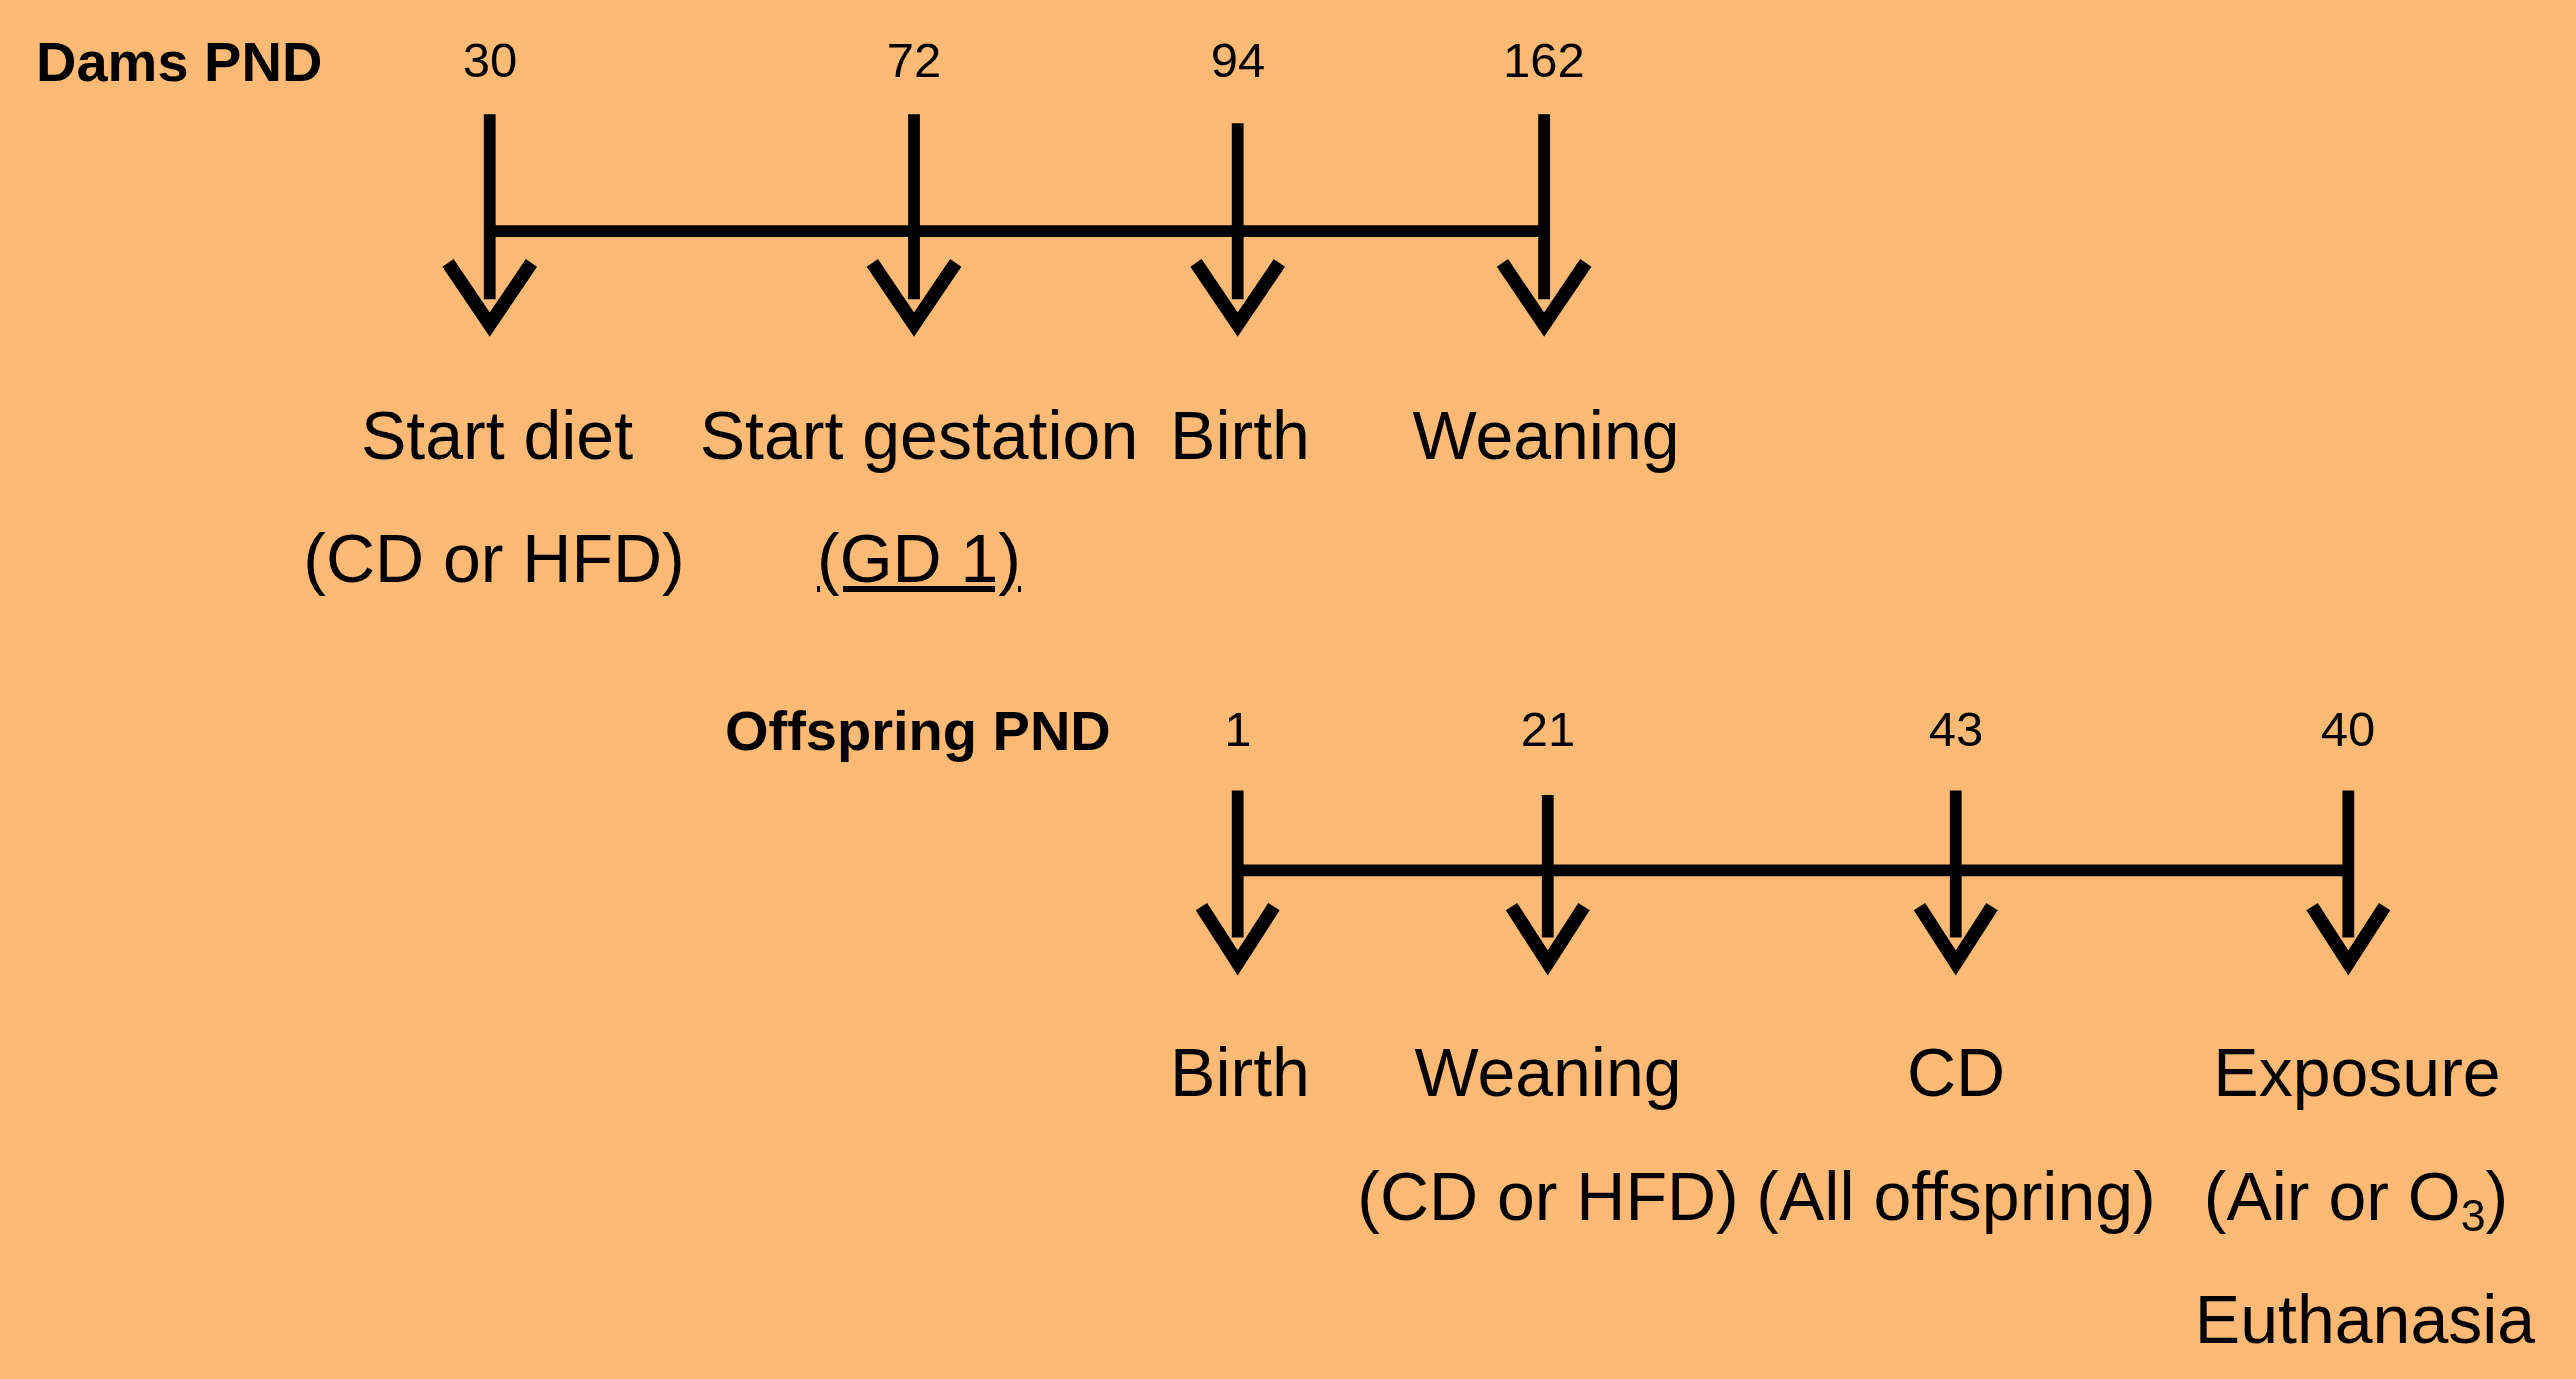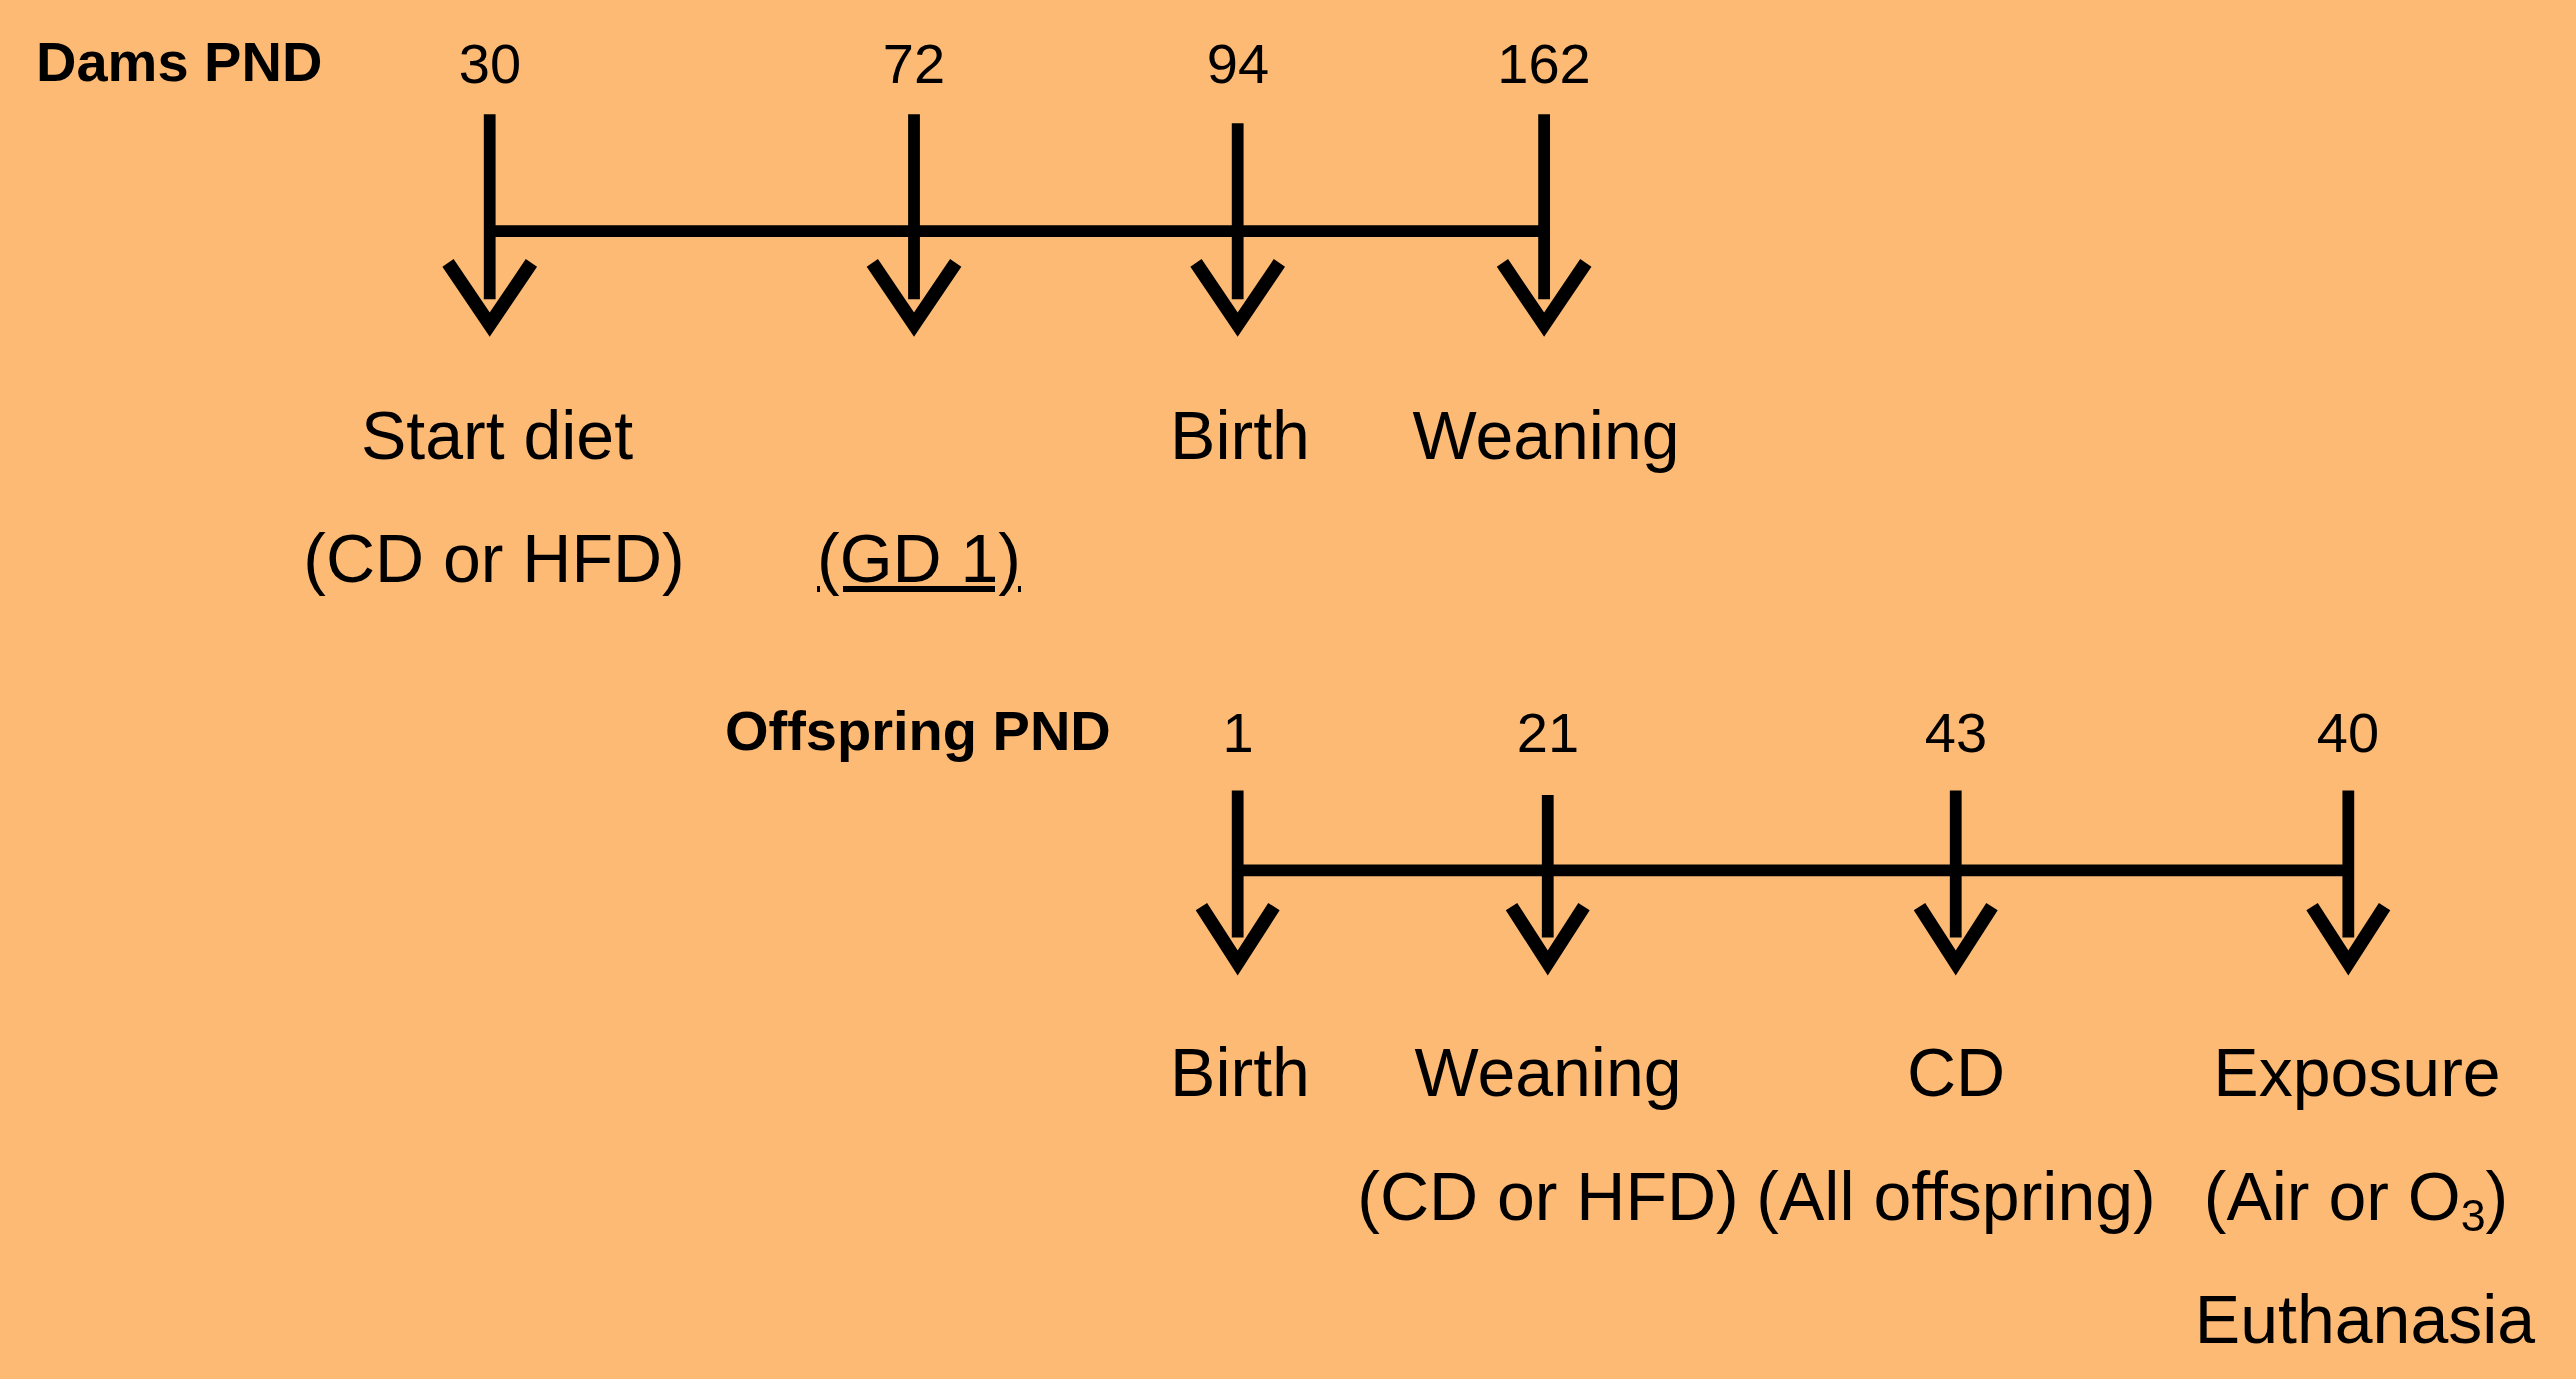--- a/index.html
+++ b/index.html
@@ -26,21 +26,21 @@
   }
   .row-title {
     position: absolute;
     font-weight: bold;
     font-size: 56px;
     line-height: 1;
     white-space: nowrap;
   }
   .tick-number {
     position: absolute;
-    font-size: 56px;
+    font-size: 49px;
     line-height: 1;
     white-space: nowrap;
     transform: translateX(-50%);
     text-align: left;
   }
   .event-label {
     position: absolute;
     font-size: 68px;
     line-height: 1;
     white-space: nowrap;
@@ -113,20 +113,21 @@
   <div class="row-title" style="left:36px; top:34px;">Dams PND</div>
 
   <div class="tick-number" style="left:490px; top:36px;">30</div>
   <div class="tick-number" style="left:914px; top:36px;">72</div>
   <div class="tick-number" style="left:1238px; top:36px;">94</div>
   <div class="tick-number" style="left:1544px; top:36px;">162</div>
 
   <div class="event-label" style="left:497px; top:401px;">Start diet</div>
   <div class="event-label" style="left:494px; top:524px;">(CD or HFD)</div>
 
+  <div class="event-label" style="left:919px; top:401px;">Start gestation</div>
   <div class="event-label" style="left:919px; top:524px;text-decoration:underline;">(GD 1)</div>
 
   <div class="event-label" style="left:1240px; top:401px;">Birth</div>
 
   <div class="event-label" style="left:1546px; top:401px;">Weaning</div>
 
   <div class="row-title" style="left:725px; top:703px;">Offspring PND</div>
 
   <div class="tick-number" style="left:1238px; top:705px;">1</div>
   <div class="tick-number" style="left:1548px; top:705px;">21</div>

